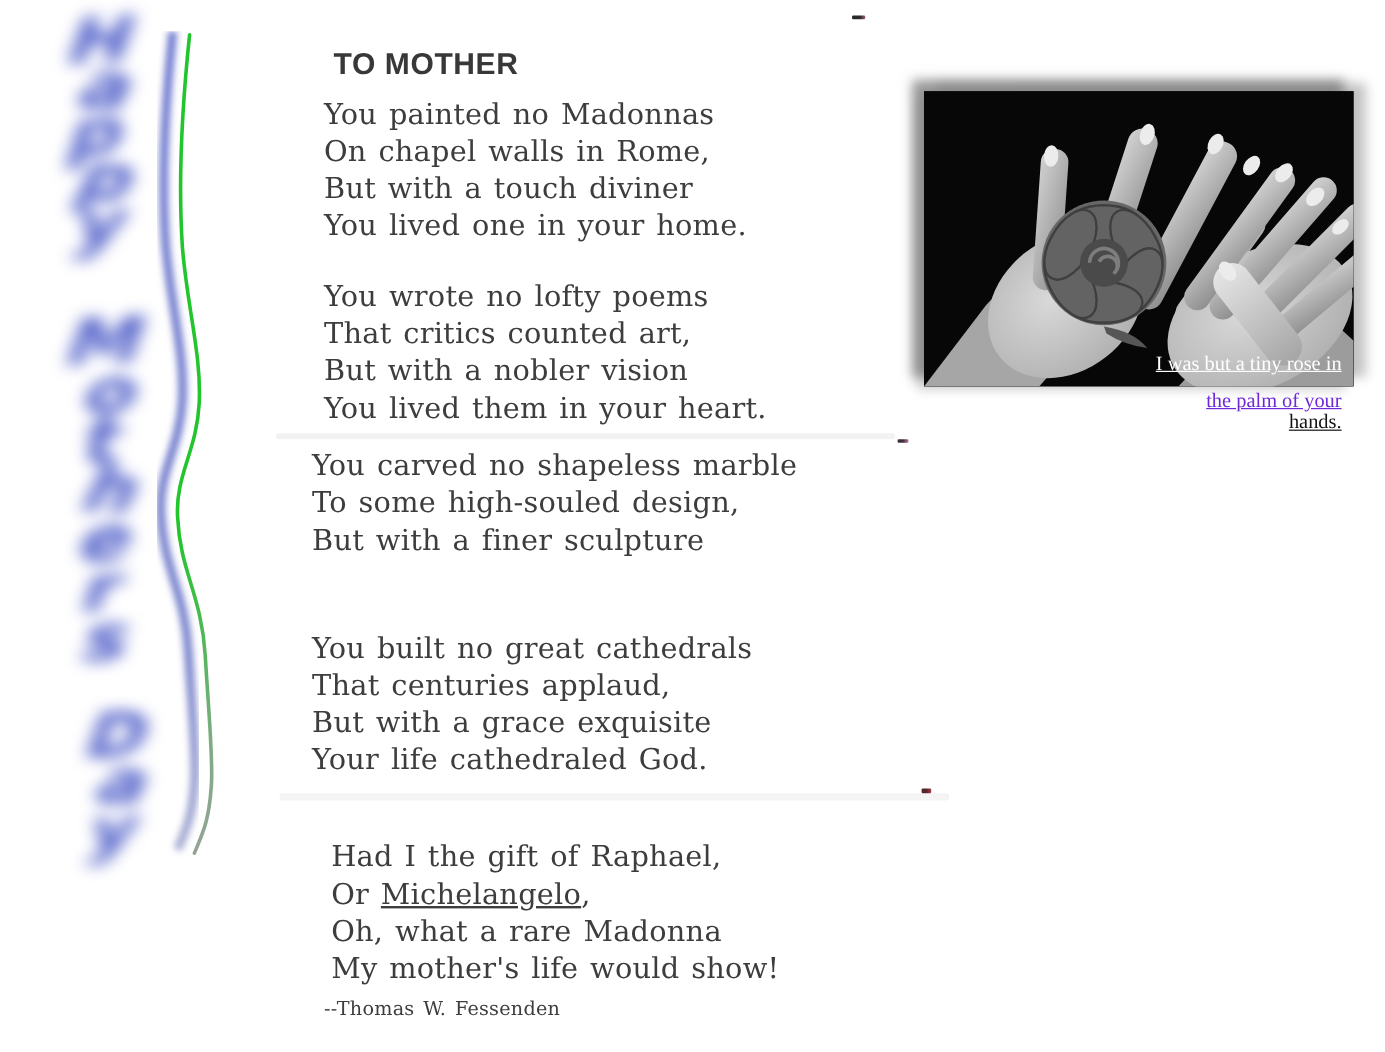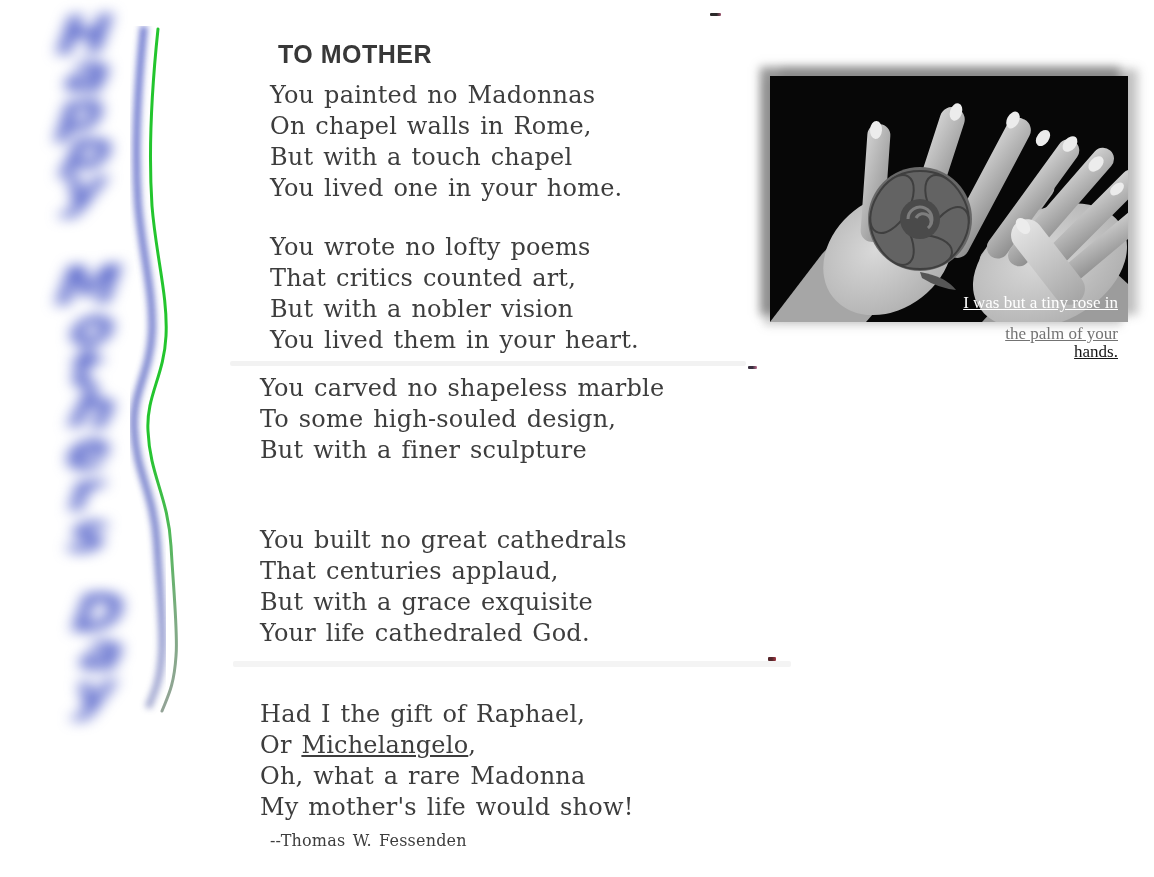--- a/index.html
+++ b/index.html
@@ -52,21 +52,21 @@
   .stanza {
     position:absolute; white-space:nowrap;
     font-family:"DejaVu Serif","Liberation Serif",serif;
     font-size:24px; line-height:31px; color:#3d3d3d;
     letter-spacing:.2px; word-spacing:2px;
   }
   .s1 { left:270px; top:80px; }
   .s2 { left:270px; top:232px; }
   .s3 { left:260px; top:373px; }
   .s4 { left:260px; top:525px; }
-  .s5 { left:260px; top:699px; }
+  .s5 { left:276px; top:699px; }
   .attribution {
     position:absolute; left:270px; top:831px; white-space:nowrap;
     font-family:"DejaVu Serif","Liberation Serif",serif;
     font-size:16px; color:#3d3d3d; letter-spacing:.2px; word-spacing:2px;
   }
   .hl-word {
     position:relative; text-decoration:underline; color:#3d3d3d; cursor:pointer;
   }
   .hl-word::after {
     content:""; position:absolute; left:-5px; right:-2px; bottom:-5px; height:7px;
@@ -92,21 +92,21 @@
                10px -7px 9px rgba(124,124,124,.45),
                -6px 4px 8px rgba(140,140,140,.35);
   }
   .photo svg { display:block; width:100%; height:100%; }
   .cap {
     position:absolute; left:770px; width:348px; text-align:right;
     font-family:"Liberation Serif", serif; font-size:17px;
     text-decoration:underline; white-space:nowrap;padding-left:20px;
   }
   .cap1 { top:293px; color:#ffffff; }
-  .cap2 { top:324px; color:#737373; text-shadow:0 0 2px #ffffff; }
+  .cap2 { top:324px; color:#6d28d9; text-shadow:0 0 2px #ffffff; }
   .cap3 { top:342px; color:#151515; }
 </style>
 </head>
 <body>
 
 <div class="page">
 
   <svg class="curve-svg" viewBox="0 0 90 700">
     <defs>
       <linearGradient id="curveGrad" gradientUnits="userSpaceOnUse" x1="0" y1="0" x2="0" y2="700">
@@ -175,21 +175,21 @@
         <div class="wa-letter">a</div>
         <div class="wa-letter">y</div>
       </div>
   </div>
 
   <div class="poem-title">TO MOTHER</div>
 
   <div class="stanza s1">
     <div>You painted no Madonnas</div>
     <div>On chapel walls in Rome,</div>
-    <div>But with a touch chapel</div>
+    <div>But with a touch diviner</div>
     <div>You lived one in your home.</div>
   </div>
 
   <div class="stanza s2">
     <div>You wrote no lofty poems</div>
     <div>That critics counted art,</div>
     <div>But with a nobler vision</div>
     <div>You lived them in your heart.</div>
   </div>
 

